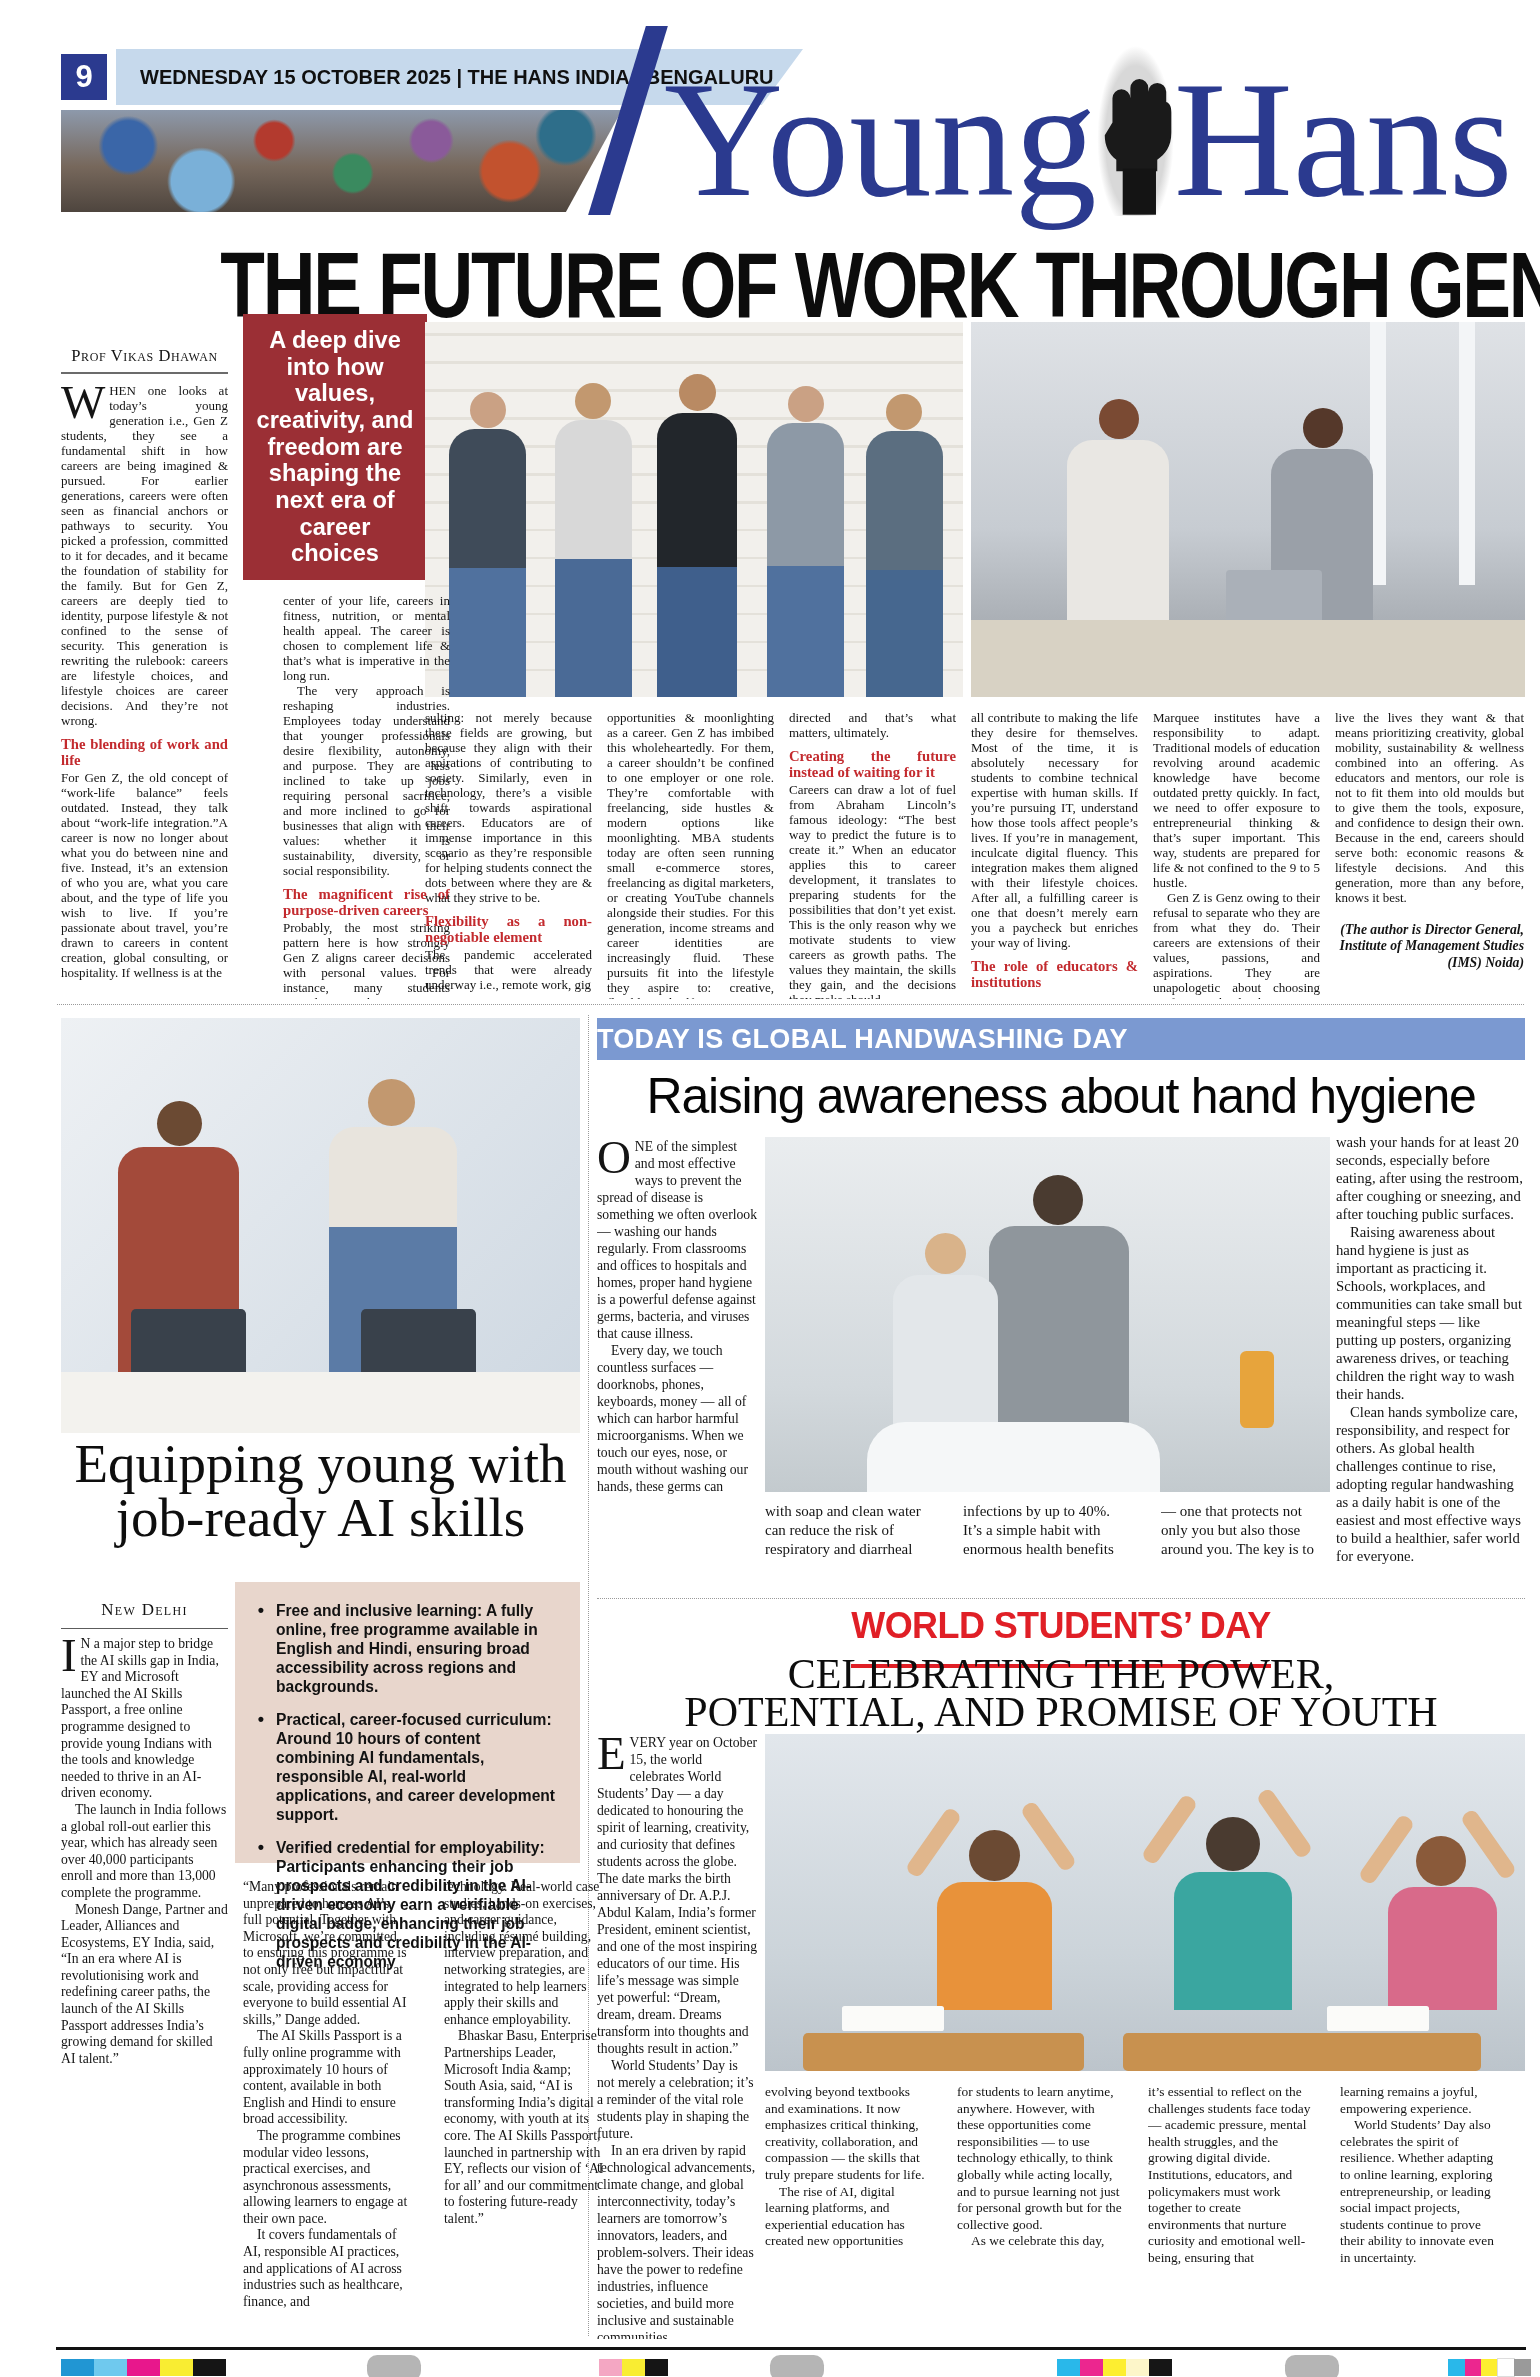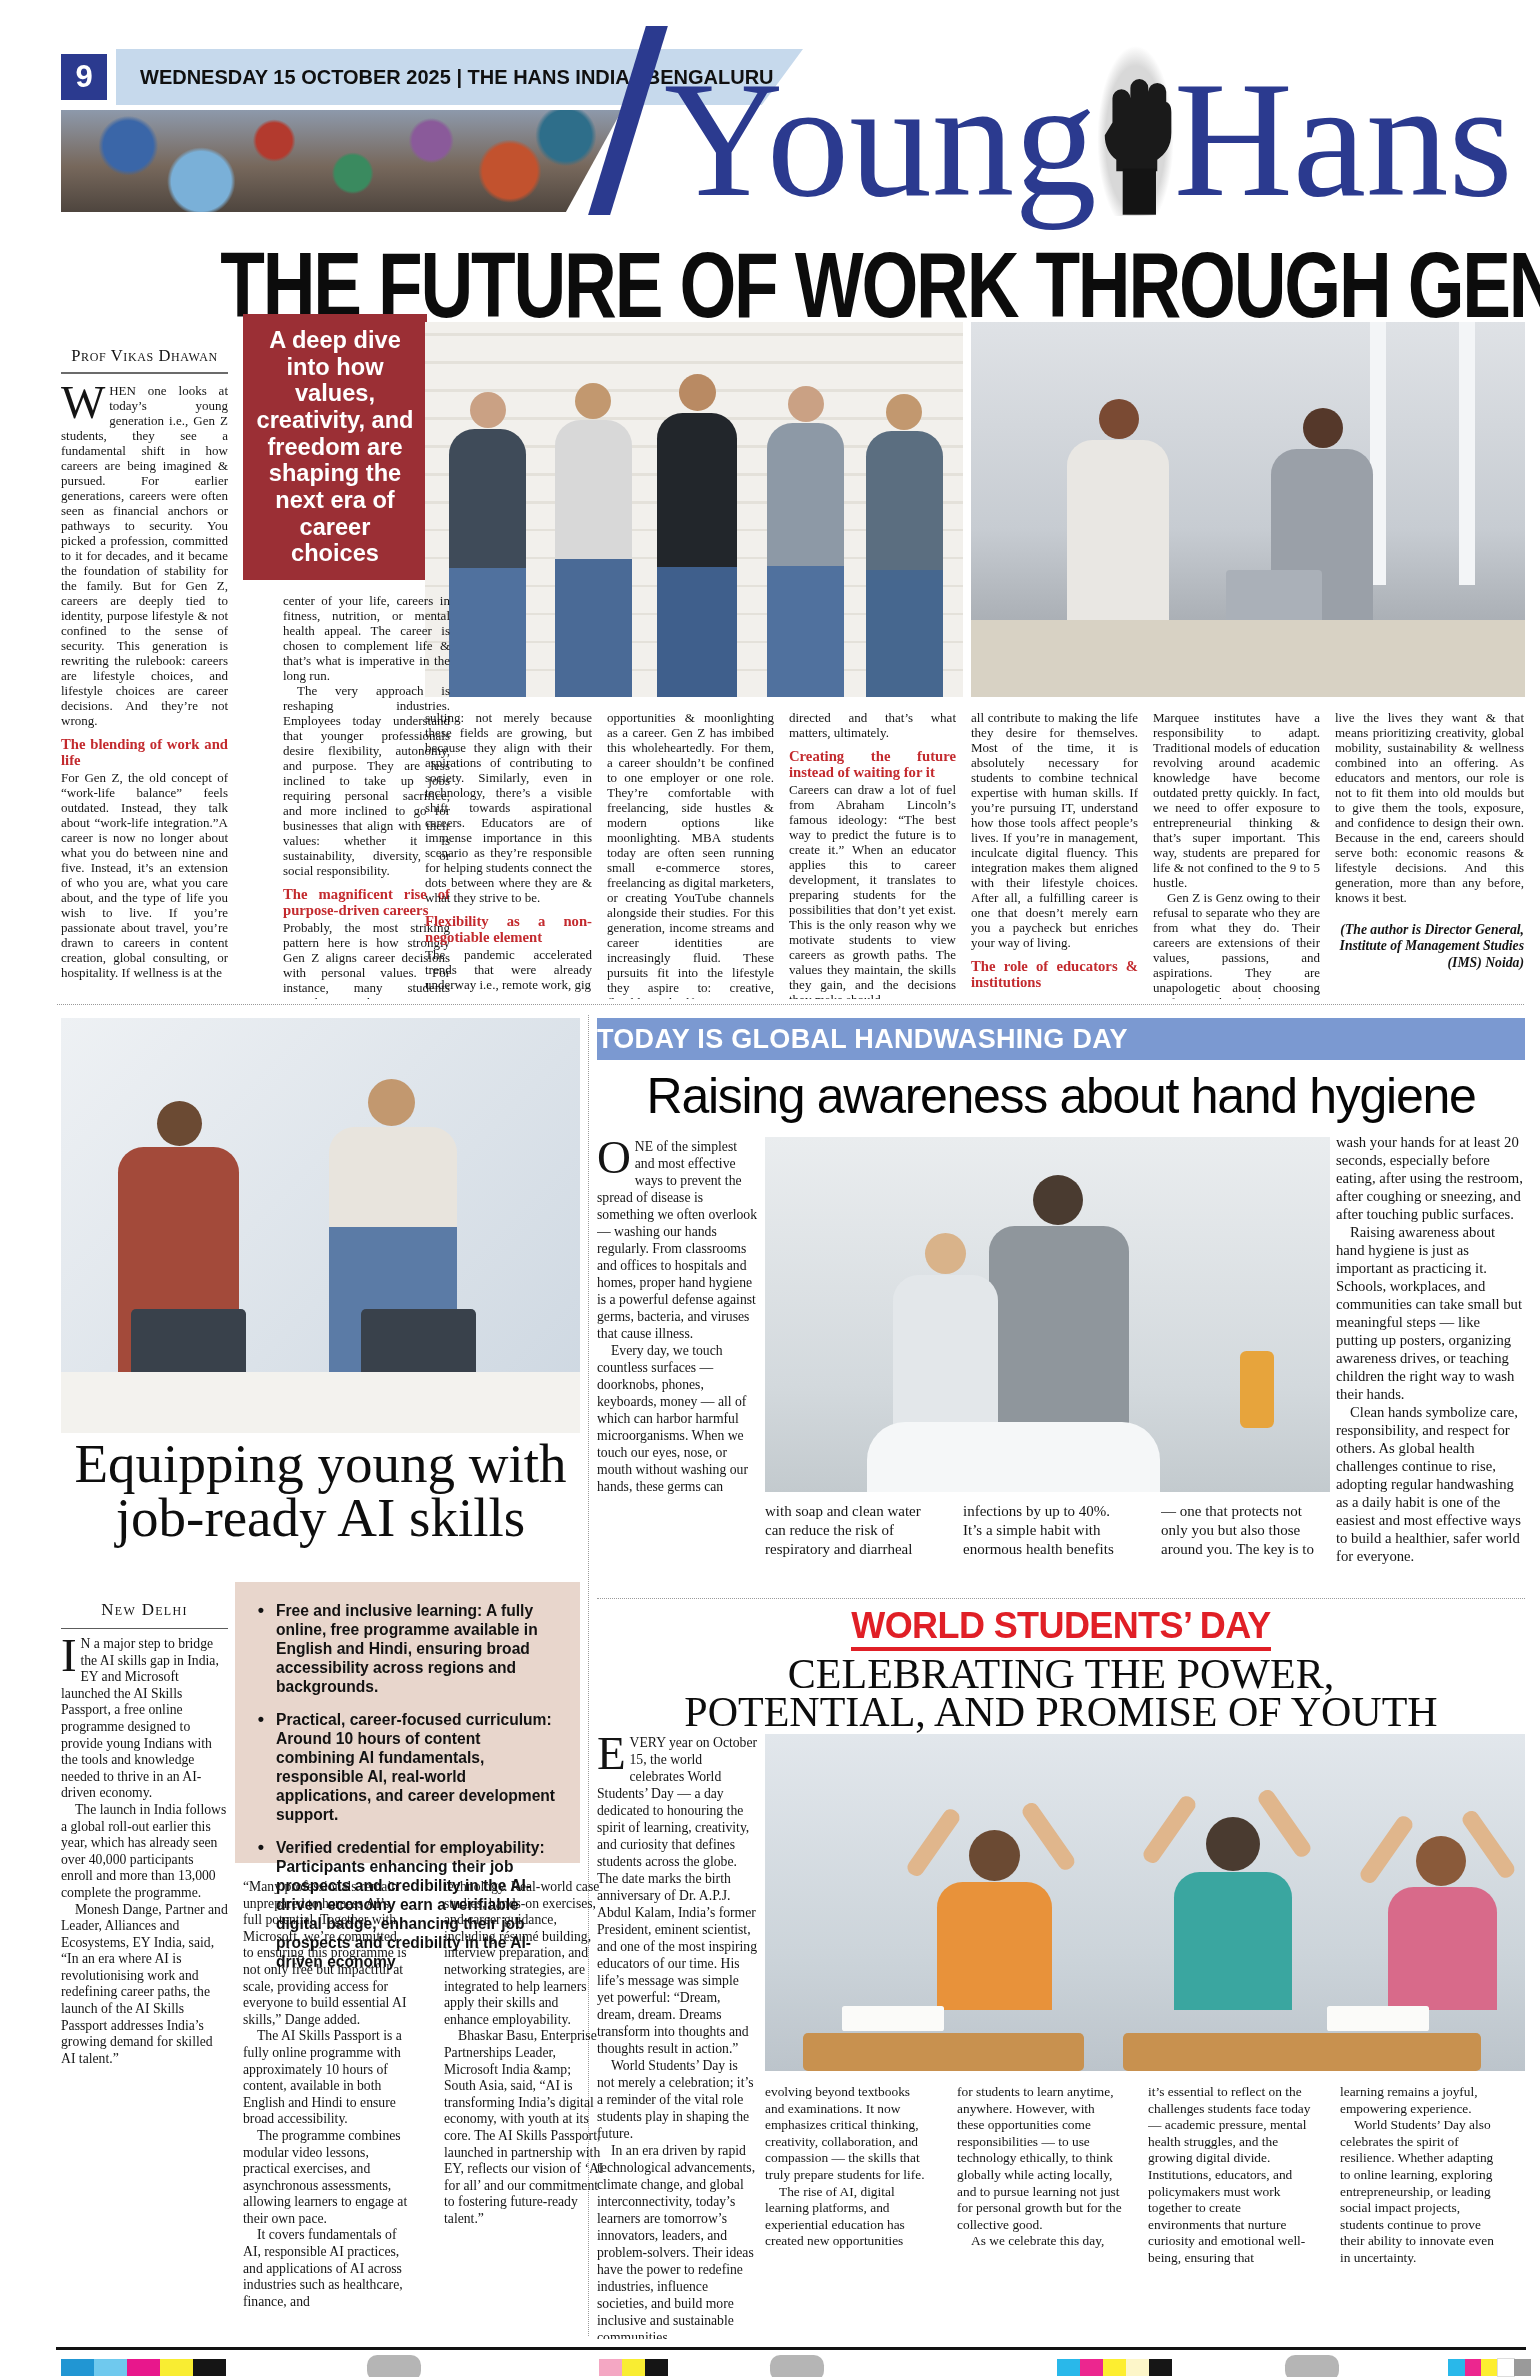--- a/index.html
+++ b/index.html
@@ -96,21 +96,21 @@
              text-align:left;font:bold 27px/42px "Liberation Sans",sans-serif;letter-spacing:0.3px;}
   .hw-head{left:597px;top:1064px;width:928px;text-align:center;color:#060606;
            font:400 50px/64px "Liberation Sans",sans-serif;letter-spacing:-1.3px;}
   .hcol{font-size:13.7px;line-height:17px;text-align:left;}
   .hcol2{font-size:14.7px;line-height:18px;text-align:left;}
   .cap{font-size:15px;line-height:19px;text-align:left;}
 
   
   .ws-banner-wrap{left:597px;top:1607px;width:928px;text-align:center;}
   .ws-banner{display:inline-block;color:var(--sred);border-bottom:4.5px solid var(--sred);
-             padding-bottom:3px;font:bold 36px/37px "Liberation Sans",sans-serif;letter-spacing:-0.6px;}
+             padding-bottom:20px;font:bold 36px/37px "Liberation Sans",sans-serif;letter-spacing:-0.6px;}
   .ws-head{left:597px;top:1655px;width:928px;text-align:center;color:#0d0d0d;
            font-family:"Liberation Serif",serif;font-size:42px;line-height:38px;}
   .wcol{font-size:13.7px;line-height:17px;text-align:left;}
   .wbcol{font-size:13.4px;line-height:16.6px;text-align:left;}
 
   
   .regbar{position:absolute;top:2359px;height:16.6px;}
   .regblob{position:absolute;top:2355px;height:25.5px;background:#b5b5b5;border-radius:10.2px;}
 </style>
 </head>

